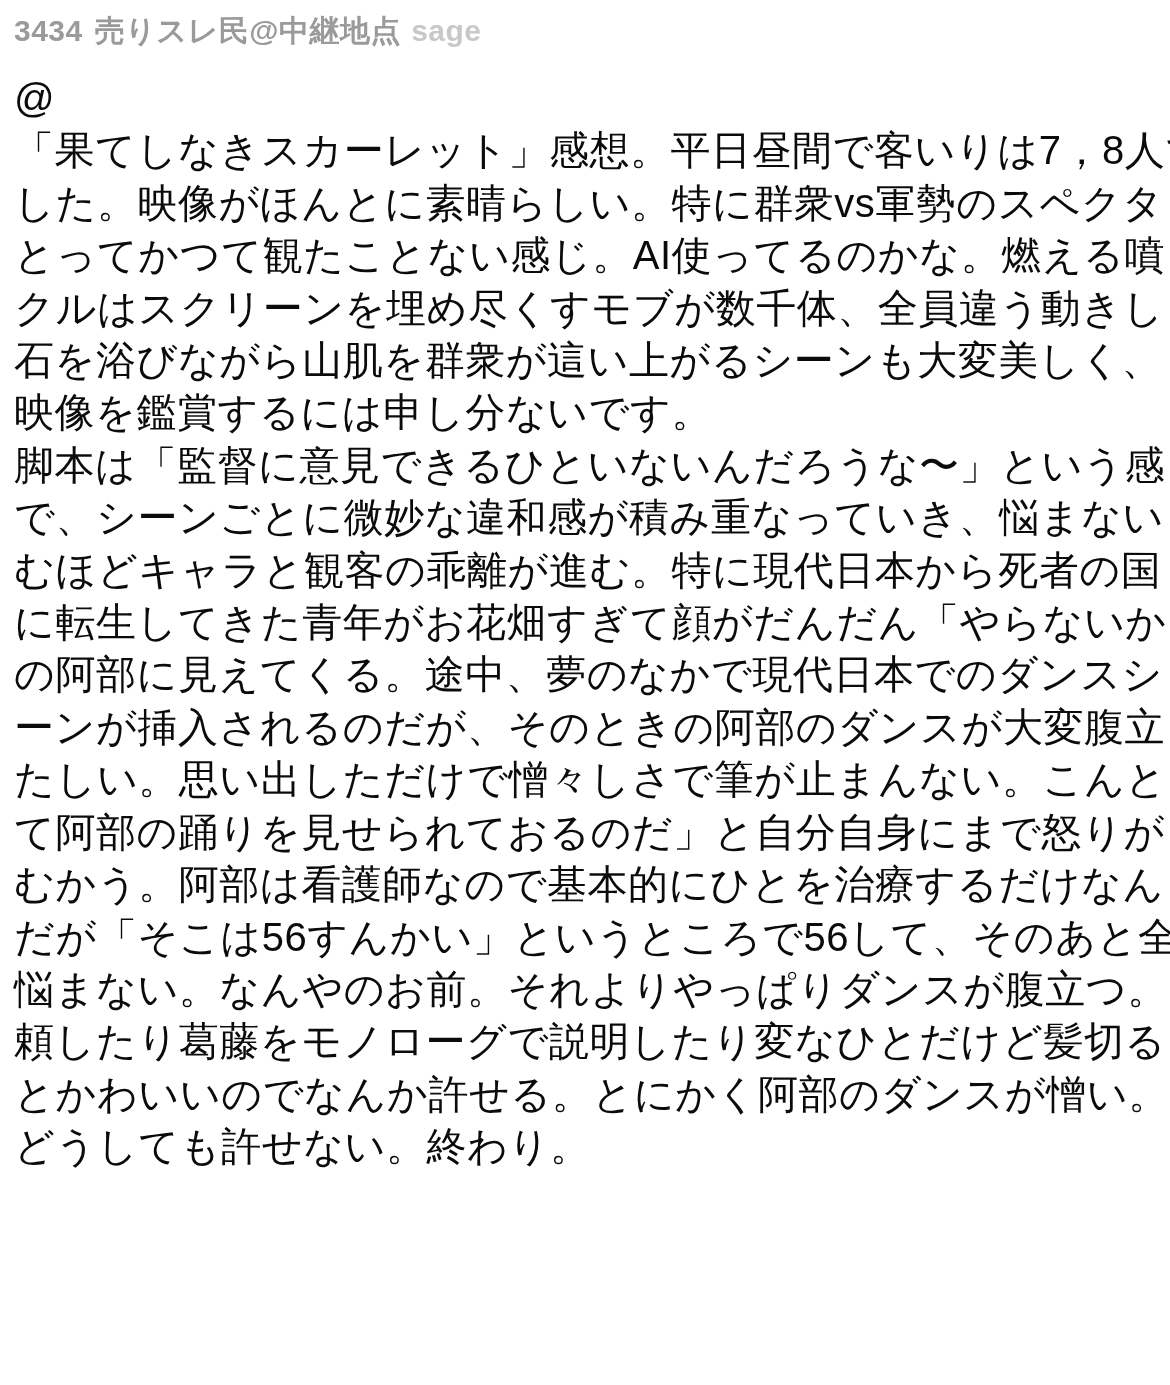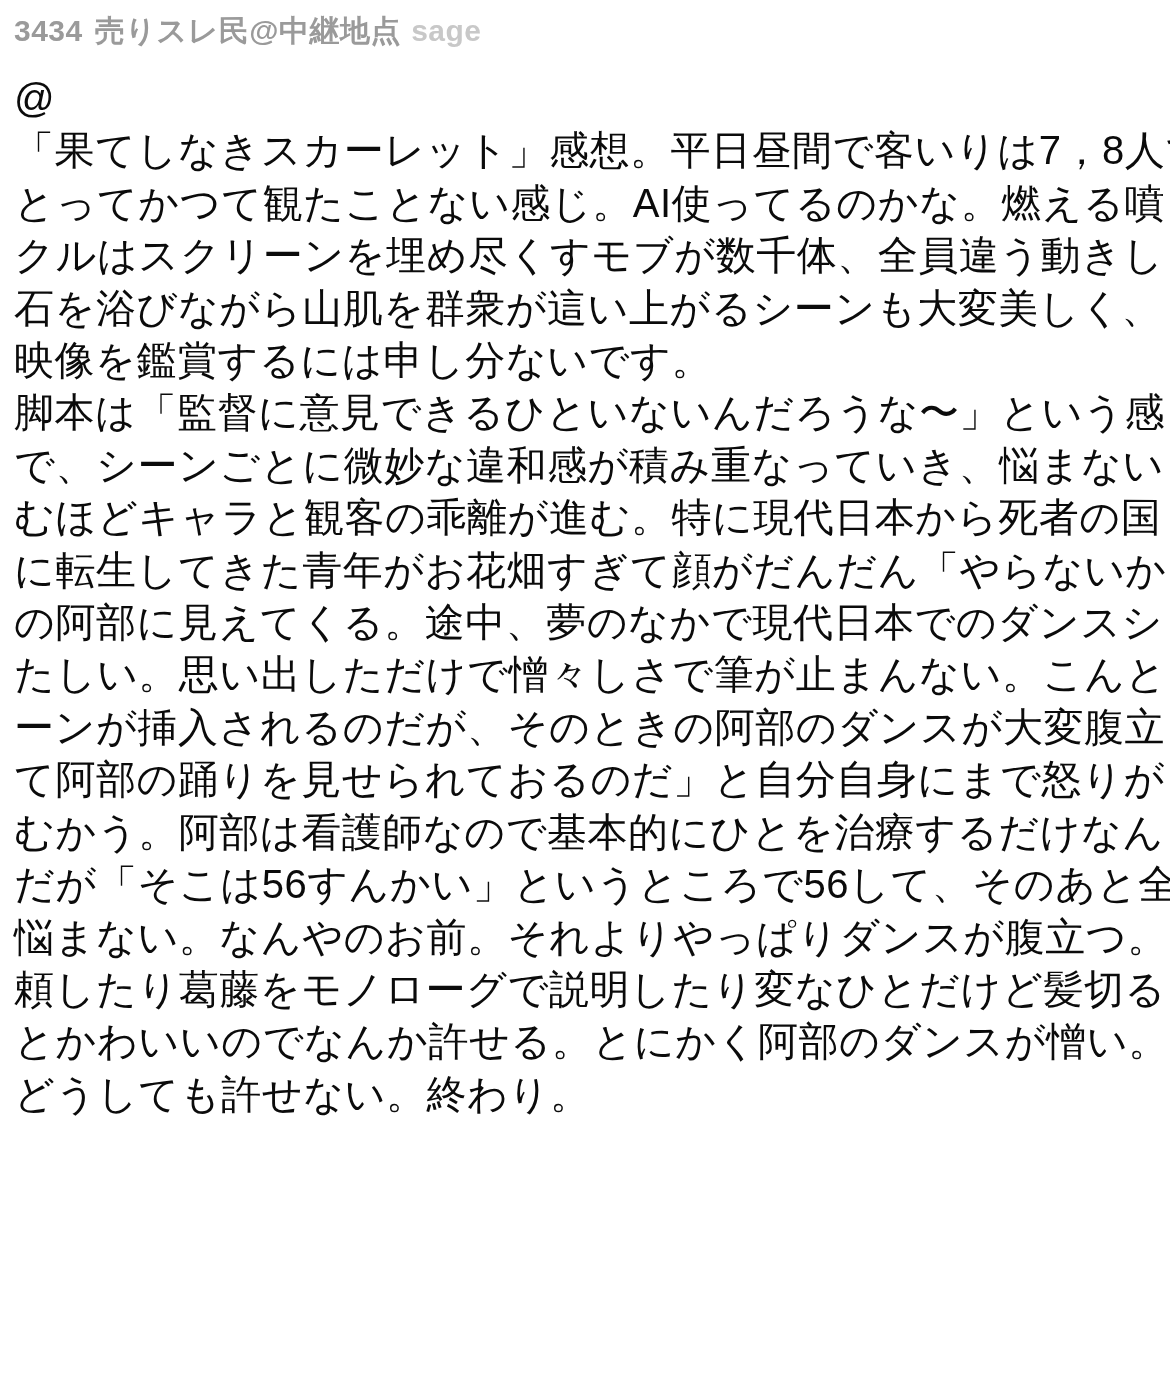--- a/index.html
+++ b/index.html
@@ -48,31 +48,32 @@
 </head>
 <body>
 
 <div class="page">
   <div class="post-header">
     <span class="post-number">3434</span><span class="poster-name">売りスレ民@中継地点</span><span class="mail">sage</span>
   </div>
   <div class="post-body">
       <div class="body-line">@</div>
       <div class="body-line">「果てしなきスカーレット」感想。平日昼間で客いりは7，8人で</div>
+      <div class="body-line">した。映像がほんとに素晴らしい。特に群衆vs軍勢のスペクタ</div>
       <div class="body-line">とってかつて観たことない感じ。AI使ってるのかな。燃える噴</div>
       <div class="body-line">クルはスクリーンを埋め尽くすモブが数千体、全員違う動きし</div>
       <div class="body-line">石を浴びながら山肌を群衆が這い上がるシーンも大変美しく、</div>
       <div class="body-line">映像を鑑賞するには申し分ないです。</div>
       <div class="body-line">脚本は「監督に意見できるひといないんだろうな〜」という感じ</div>
       <div class="body-line">で、シーンごとに微妙な違和感が積み重なっていき、悩まない</div>
       <div class="body-line">むほどキャラと観客の乖離が進む。特に現代日本から死者の国</div>
       <div class="body-line">に転生してきた青年がお花畑すぎて顔がだんだん「やらないか」</div>
       <div class="body-line">の阿部に見えてくる。途中、夢のなかで現代日本でのダンスシ</div>
+      <div class="body-line">ーンが挿入されるのだが、そのときの阿部のダンスが大変腹立</div>
       <div class="body-line">たしい。思い出しただけで憎々しさで筆が止まんない。こんと</div>
-      <div class="body-line">ーンが挿入されるのだが、そのときの阿部のダンスが大変腹立</div>
       <div class="body-line">て阿部の踊りを見せられておるのだ」と自分自身にまで怒りが</div>
       <div class="body-line">むかう。阿部は看護師なので基本的にひとを治療するだけなん</div>
       <div class="body-line">だが「そこは56すんかい」というところで56して、そのあと全然</div>
       <div class="body-line">悩まない。なんやのお前。それよりやっぱりダンスが腹立つ。</div>
       <div class="body-line">頼したり葛藤をモノローグで説明したり変なひとだけど髪切る</div>
       <div class="body-line">とかわいいのでなんか許せる。とにかく阿部のダンスが憎い。</div>
       <div class="body-line">どうしても許せない。終わり。</div>
     </div>
 </div>
 

